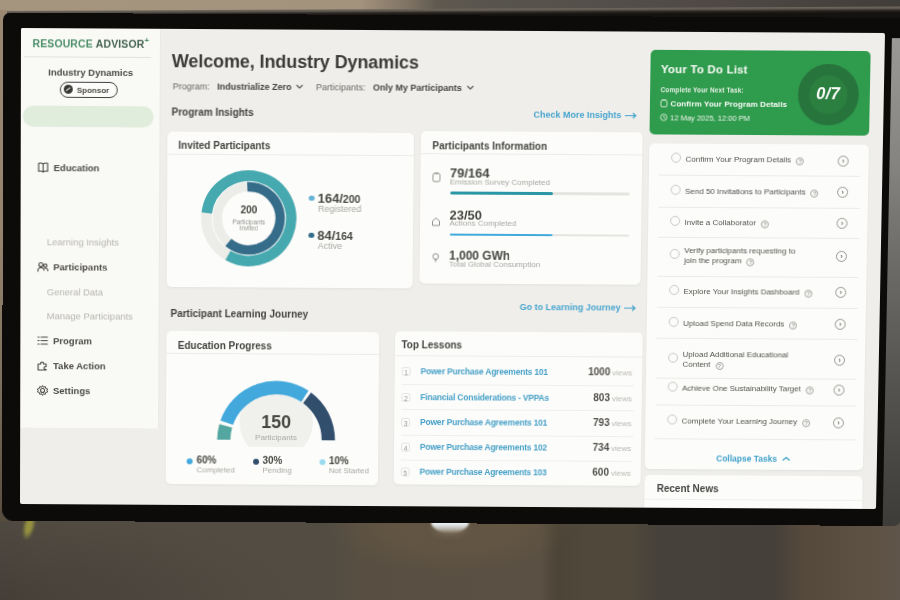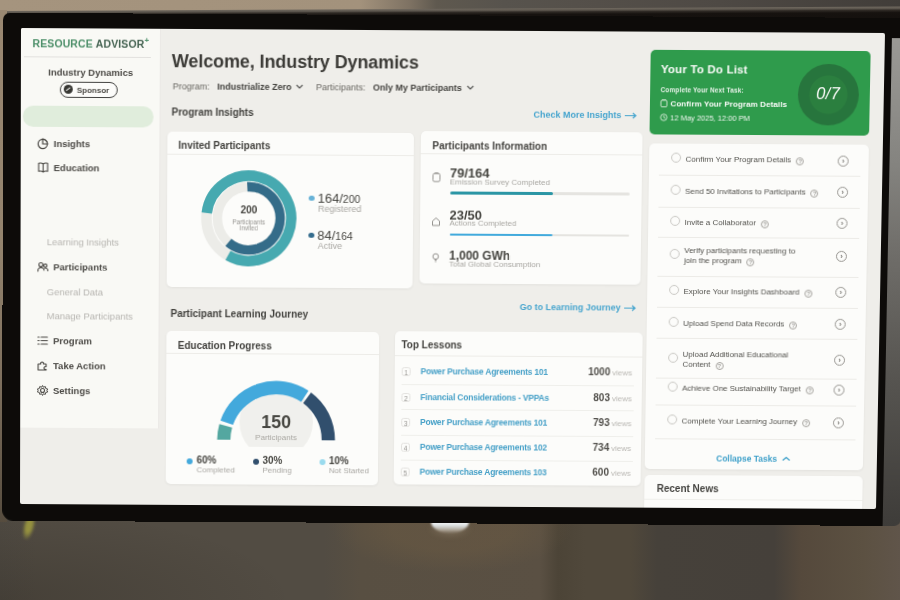--- a/index.html
+++ b/index.html
@@ -47,41 +47,41 @@
 .link{font-size:9px;font-weight:bold;color:#2e9bcd;white-space:nowrap}
 .card{background:#fff;border-radius:5px;box-shadow:0 1px 2.5px rgba(60,60,55,.07)}
 .chead{position:absolute;left:11.5px;top:8.5px;font-size:10px;font-weight:bold;color:#2b2a28;white-space:nowrap}
 .cdiv{position:absolute;left:0;width:100%;height:1px;background:#eeedeb}
 
 .c1{left:146.5px;top:101.5px;width:247px;height:155px}
 .c2{left:401px;top:100px;width:221.5px;height:151.5px}
 .c3{left:147px;top:301px;width:214px;height:153.5px}
 .c4{left:377px;top:299.5px;width:248.5px;height:154.5px}
 .leg .d{position:absolute;border-radius:50%}
-.l1n{font-size:13px;font-weight:normal;color:#2f2e2b;white-space:nowrap}
+.l1n{font-size:13px;font-weight:bold;color:#2f2e2b;white-space:nowrap}
 .l1n small{font-size:10.5px}
 .l1r{font-size:9px;color:#a09e9b}
 .bar{position:absolute;height:2.6px;border-radius:2px;background:#e5e4e2;width:180.5px;left:29.5px}
 .bar i{position:absolute;left:0;top:0;height:100%;border-radius:2px;display:block}
 .rnum{font-size:13px;font-weight:bold;color:#2f2e2b;white-space:nowrap}
 .rlab{font-size:8px;color:#a09e9b;white-space:nowrap}
 .cic{position:absolute;left:11px;width:10px;height:10px}
 
 .lrow .bdg{position:absolute;left:7px;width:9px;height:9px;border:1px solid #e3e2e0;border-radius:2.5px;font-size:6.5px;color:#8a8886;text-align:center;line-height:9px}
 .lrow .lk{position:absolute;left:26px;font-size:8.5px;font-weight:bold;color:#3097c6;white-space:nowrap;letter-spacing:-0.2px}
 .lrow .vn{position:absolute;width:190px;text-align:right;font-size:10px;font-weight:bold;color:#3b3936}
 .lrow .vw{position:absolute;left:219px;font-size:8px;color:#b4b2af}
 
 .gcard{left:629.5px;top:17.5px;width:220px;height:84px;background:#149038;border-radius:5px;color:#fff}
 .gt1{position:absolute;left:11px;top:13px;font-size:11.5px;font-weight:bold;letter-spacing:.2px}
 .gt2{position:absolute;left:11px;top:36px;font-size:6.4px;font-weight:bold;color:rgba(255,255,255,.9);letter-spacing:.2px}
 .gt3{position:absolute;left:21px;top:49px;font-size:8px;font-weight:bold;letter-spacing:.1px}
 .gt4{position:absolute;left:21px;top:63px;font-size:7.5px;color:rgba(255,255,255,.95)}
 .gcirc{position:absolute;left:148.3px;top:13.5px;width:61px;height:61px;border-radius:50%;background:radial-gradient(circle,#107029 0 18.5px,#0b6526 19.5px 31px)}
-.gcirc span{position:absolute;width:100%;text-align:center;top:20px;font-size:16.5px;font-weight:normal;color:#fff;letter-spacing:.4px;font-style:italic}
+.gcirc span{position:absolute;width:100%;text-align:center;top:20px;font-size:16.5px;font-weight:bold;color:#fff;letter-spacing:.4px;font-style:italic}
 .gico{position:absolute;left:10px;width:8px;height:8px}
 .tcard{left:629.5px;top:111px;width:220px;height:326px}
 .trow{position:absolute;left:0;width:100%}
 .trow .rc{position:absolute;left:22px;width:10px;height:10px;border:1.5px solid #c6c4c1;border-radius:50%}
 .trow .tt{position:absolute;left:37px;font-size:8px;color:#3b3a37;line-height:10.5px;white-space:nowrap}
 .trow .q{display:inline-block;width:8px;height:8px;border:1px solid #9d9b98;border-radius:50%;font-size:6px;color:#9d9b98;text-align:center;line-height:7.5px;vertical-align:-1px;margin-left:5px;font-weight:bold}
 .trow .ch{position:absolute;left:189.5px;width:11px;height:11px;border:1.3px solid #8b8986;border-radius:50%;color:#6b6966;font-size:8px;text-align:center;line-height:10px;font-weight:bold}
 .tdv{position:absolute;left:10px;width:202px;height:1px;background:#edecea}
 .collapse{position:absolute;left:0;top:309.5px;width:100%;text-align:center;font-size:8.5px;font-weight:bold;color:#2596c8}
 .ncard{left:629.5px;top:442.5px;width:220px;height:40px;border-radius:5px 5px 0 0}
@@ -103,27 +103,20 @@
   <div class="abs sidebar"></div>
   <div class="abs logo">RESOURCE <b>ADVISOR</b><sup>+</sup></div>
   <div class="abs sdiv"></div>
   <div class="abs iname">Industry Dynamics</div>
   <div class="abs pill">
         <span class="dot"></span>
         <span class="pt">Sponsor</span>
       </div>
   <div class="abs homep"></div>
 
-  <div class="abs mi" style="top:104px">
-        <svg class="ic" viewBox="0 0 13 13">
-          <circle cx="6" cy="7" r="4.6" fill="none" stroke="#33312e" stroke-width="1.2"></circle>
-          <path d="M6 7 V2.2 A4.8 4.8 0 0 1 10.8 7 Z" fill="none" stroke="#33312e" stroke-width="1.2"></path>
-        </svg>
-        <span class="tx">Insights</span>
-      </div>
   <div class="abs mi" style="top:128.7px">
         <svg class="ic" viewBox="0 0 13 13">
           <path d="M6.5 3 C5.5 2 3.5 1.8 2 2.3 V10.3 C3.5 9.8 5.5 10 6.5 11 C7.5 10 9.5 9.8 11 10.3 V2.3 C9.5 1.8 7.5 2 6.5 3 Z M6.5 3 V11" fill="none" stroke="#33312e" stroke-width="1.1" stroke-linejoin="round"></path>
         </svg>
         <span class="tx">Education</span>
       </div>
   <div class="abs mi" style="top:202.8px">
         <span class="abs ms" style="top:4.5px">Learning Insights</span>
       </div>
   <div class="abs mi" style="top:227.5px">

